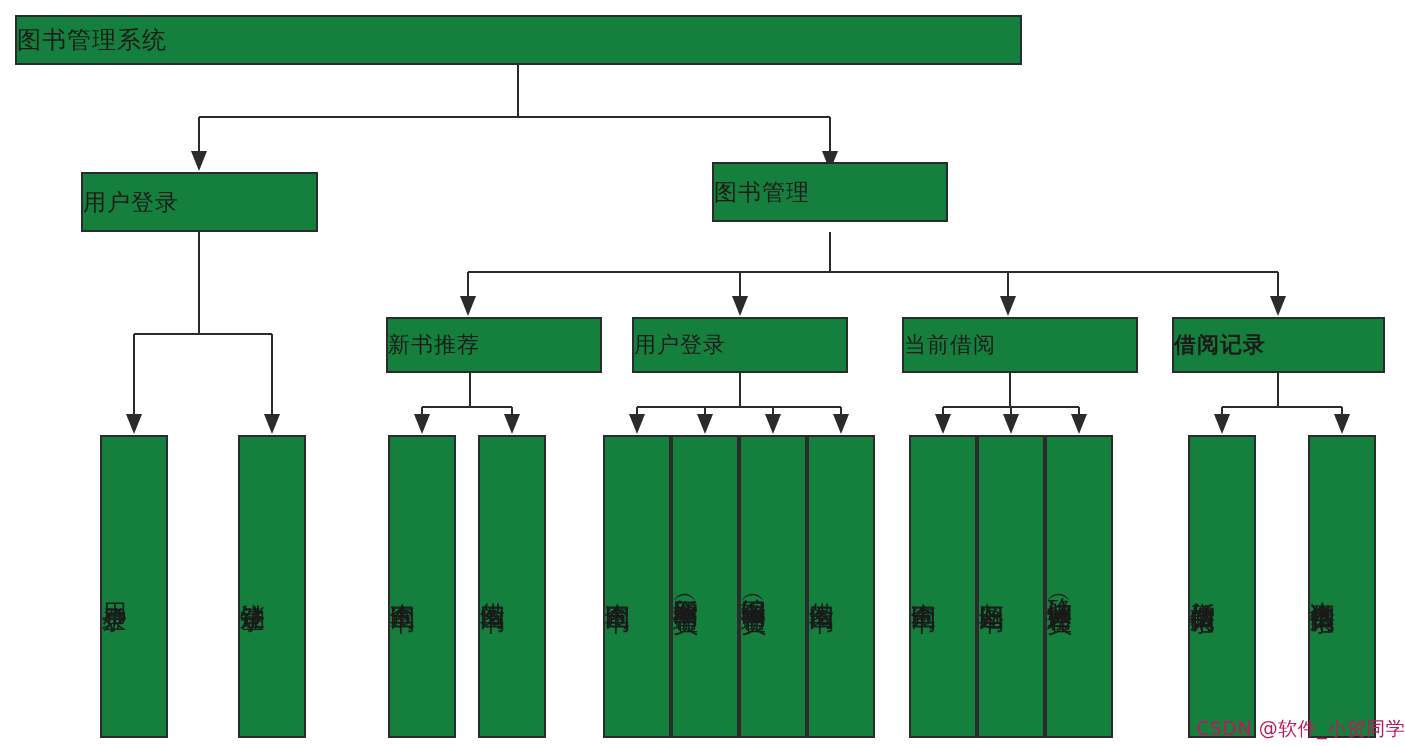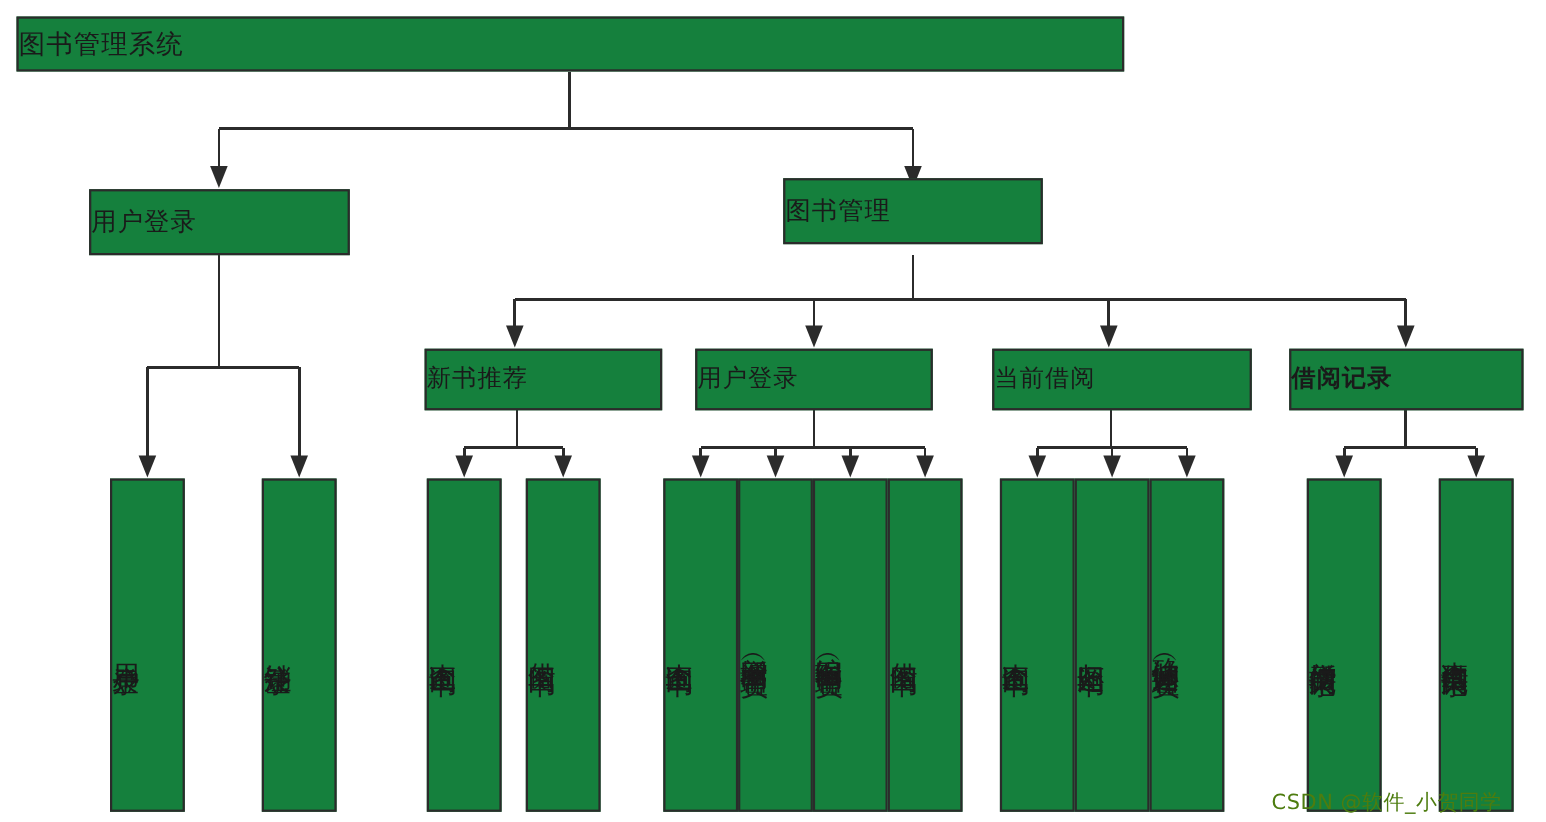--- a/index.html
+++ b/index.html
@@ -183,15 +183,15 @@
         <span class="label">确认归还（管理员）</span>
       </div>
       <div class="node leaf vertical" style="left: 1188px; top: 435px; width: 68px; height: 303px;">
         <span class="label">新增借阅记录</span>
       </div>
       <div class="node leaf vertical" style="left: 1308px; top: 435px; width: 68px; height: 303px;">
         <span class="label">查询借阅记录</span>
       </div>
     </div>
 
-  <div class="watermark" style="left: 1156px; top: 716px; color: #4d7c0f;">CSDN @软件_小贺同学</div>
+  <div class="watermark" style="left: 1196px; top: 716px; color: #be185d;">CSDN @软件_小贺同学</div>
 
 </div>
 
 </body></html>

